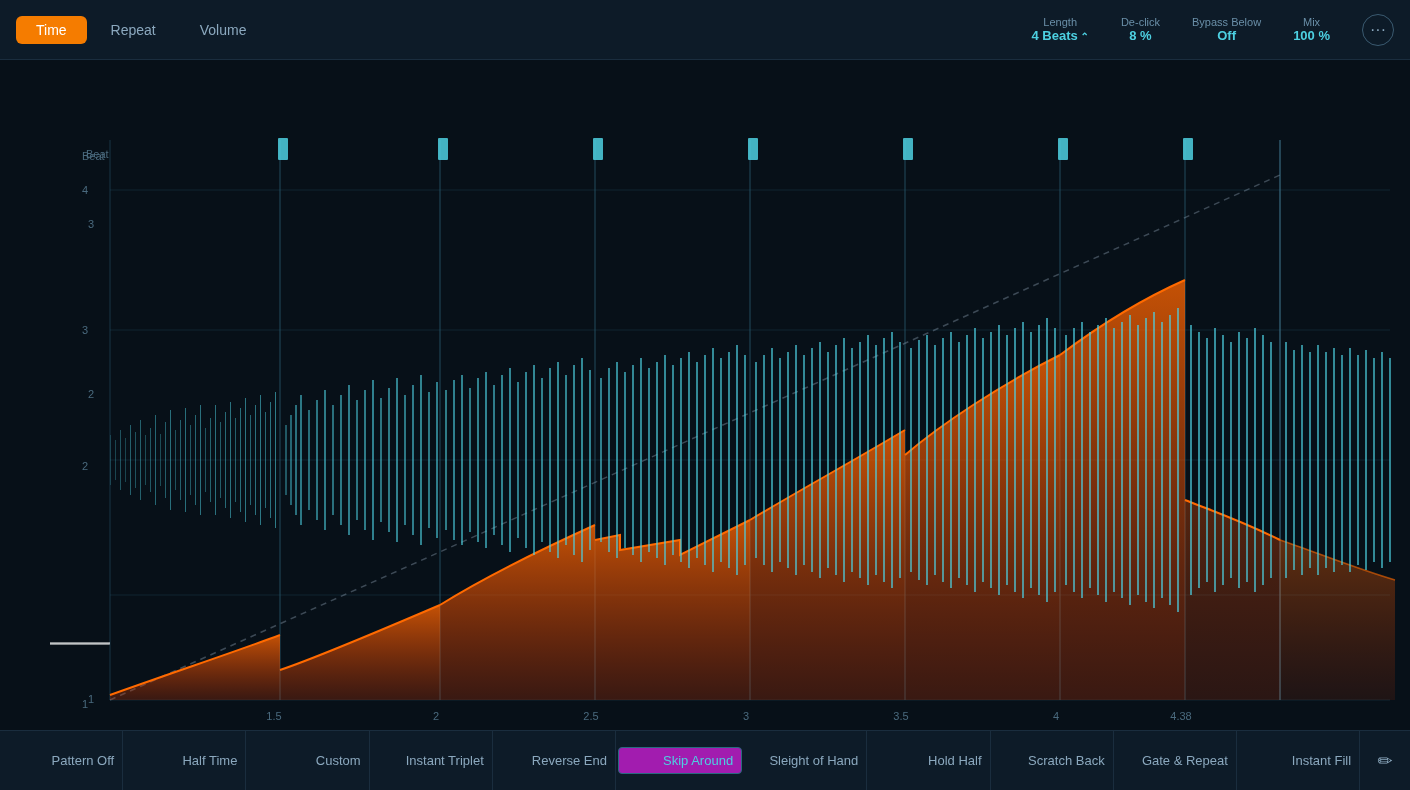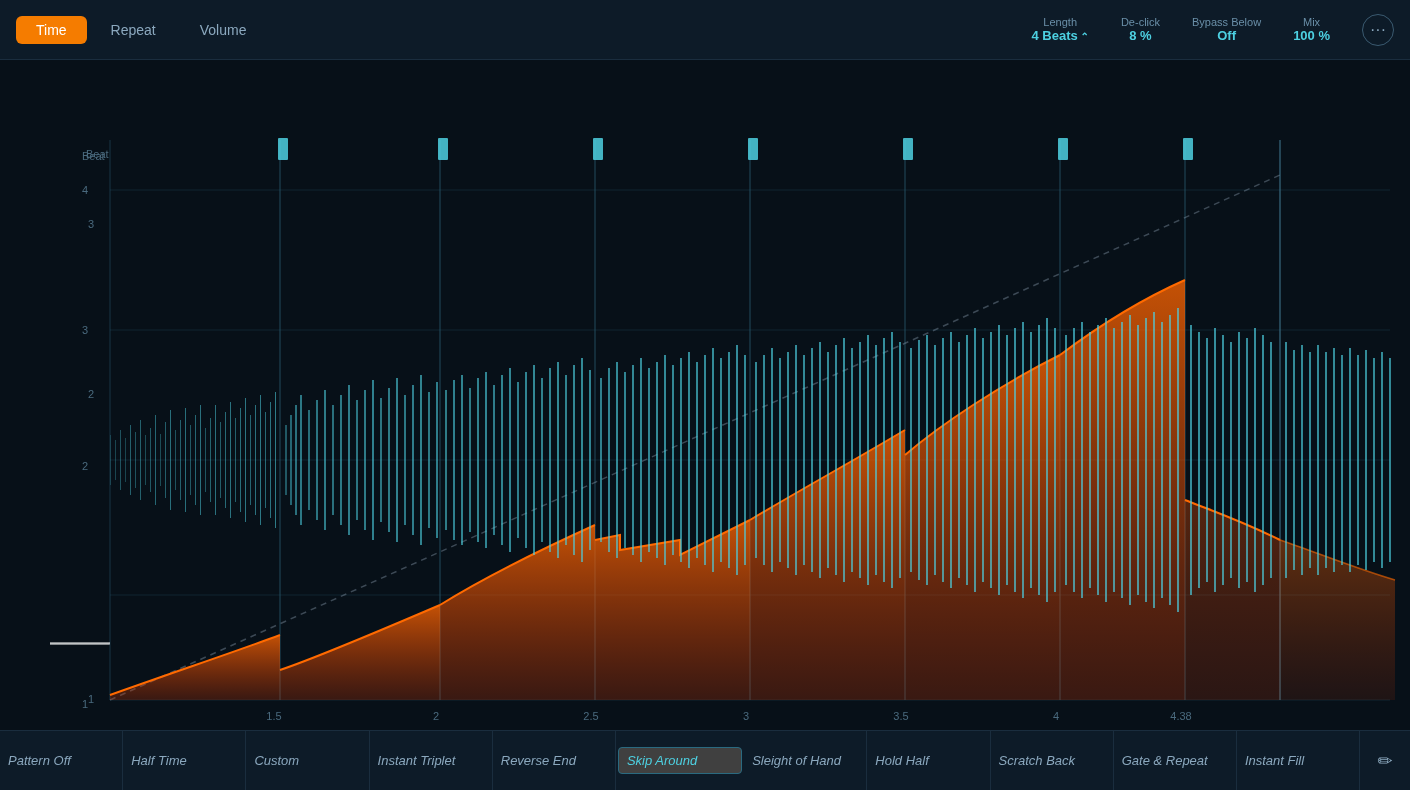--- a/index.html
+++ b/index.html
@@ -133,28 +133,27 @@
     }
     .preset-btn {
       flex: 1;
       border: none;
       background: transparent;
       color: #8ba8be;
       font-size: 13px;
       cursor: pointer;
       border-right: 1px solid #1a2d3e;
       padding: 0 8px;
-      text-align: left;
-      font-style: italic;
+      text-align: right;
     }
     .preset-btn:last-child {
       border-right: none;
     }
     .preset-btn.active {
-      background: #404040;
+      background: #a21caf;
       color: #4dd0e1;
       border: 1px solid #2a6a80;
       border-radius: 4px;
       margin: 16px 2px;
     }
     .edit-btn {
       width: 50px;
       border: none;
       background: transparent;
       color: #8ba8be;

